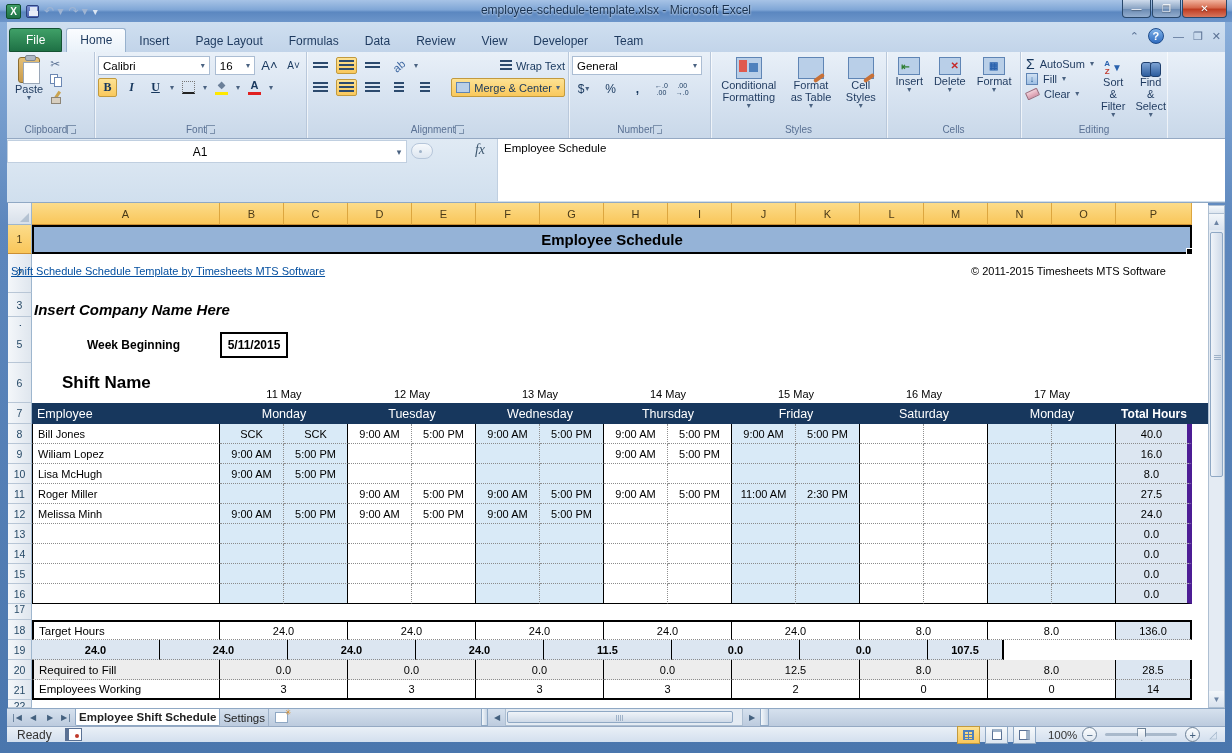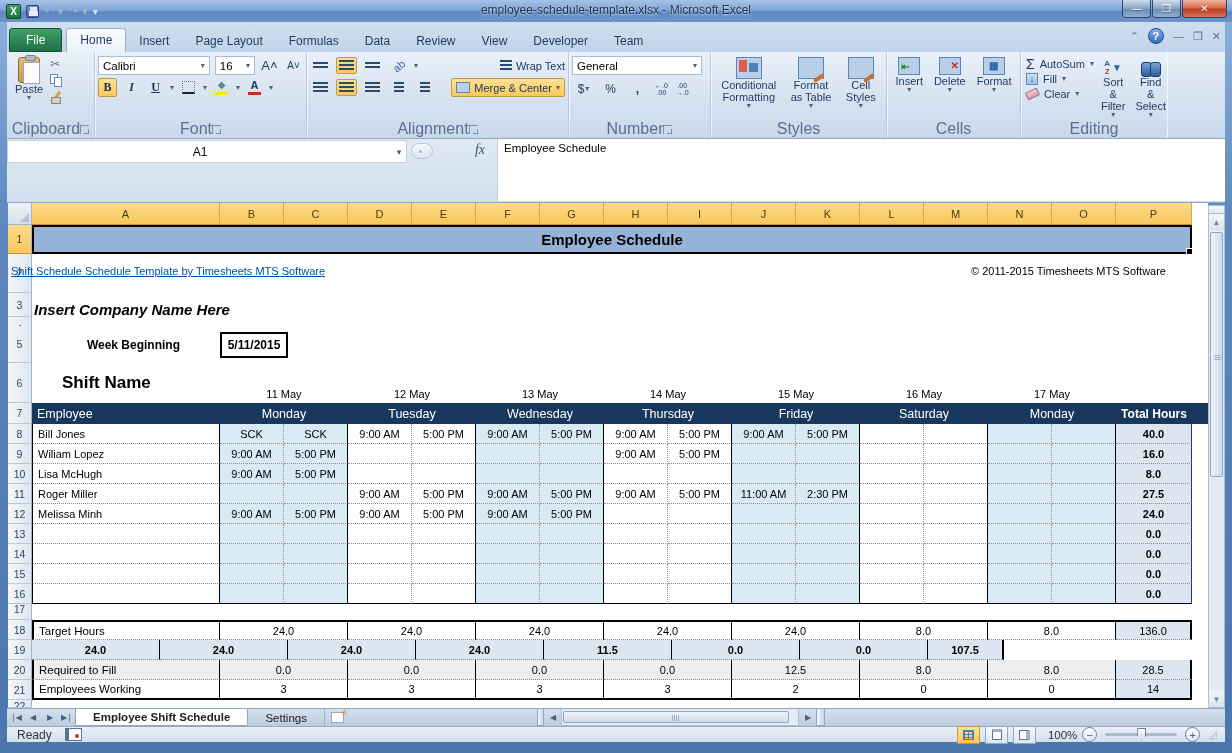--- a/index.html
+++ b/index.html
@@ -28,21 +28,21 @@
   .rtab{padding:0 13px;height:22px;line-height:22px;font-size:12px;color:#1e3a5f;border-radius:3px 3px 0 0;}
   .rtab.file{background:linear-gradient(#3fa067,#1e7145);color:#fff;border:1px solid #145233;height:24px;line-height:23px;padding:0 16px;margin-right:4px;}
   .rtab.active{background:linear-gradient(#fbfdff,#e9f1f9);border:1px solid #97b1cd;border-bottom:none;color:#1e3a5f;font-weight:normal;height:24px;line-height:23px;}
   .tabrow-right{position:absolute;right:4px;top:6px;display:flex;gap:9px;align-items:center;color:#5a7194;font-size:11px;}
   .helpq{width:16px;height:16px;border-radius:50%;background:linear-gradient(#7fb2e8,#2f6cc0);color:#fff;font-size:11px;font-weight:bold;display:flex;align-items:center;justify-content:center;border:1px solid #1e4c8c;}
   
   .ribbon{position:absolute;top:52px;left:7px;right:7px;height:87px;
     background:linear-gradient(#e9f0f8,#d6e2f0 55%,#c9d8e9);border-bottom:1px solid #95a9c3;display:flex;}
   .grp{display:flex;flex-direction:column;border-right:1px solid #b9c8db;box-shadow:1px 0 0 rgba(255,255,255,.65);padding:2px 3px 0 3px;}
   .grp-body{flex:1;display:flex;}
-  .grp-label{height:16px;font-size:16px;color:#5a7194;display:flex;align-items:center;justify-content:center;padding-bottom:2px;}
+  .grp-label{height:16px;font-size:10px;color:#5a7194;display:flex;align-items:center;justify-content:center;padding-bottom:2px;}
   .dlg{width:9px;height:9px;border-left:1px solid #7d92ad;border-top:1px solid #7d92ad;position:relative;}
   .dlg::after{content:"";position:absolute;right:0px;bottom:0px;width:4px;height:4px;border-right:1px solid #7d92ad;border-bottom:1px solid #7d92ad;}
   .bigbtn{display:flex;flex-direction:column;align-items:center;justify-content:flex-start;padding:3px 5px;font-size:11px;color:#1e395e;text-align:center;line-height:12px;}
   .dda{font-size:8px;color:#4a6281;line-height:6px;}
   .smallcol{display:flex;flex-direction:column;justify-content:flex-start;gap:4px;padding:4px 2px;}
   .srow{display:flex;align-items:center;gap:5px;}
   
   .clip{width:22px;height:26px;background:linear-gradient(#e4c078,#c99a4a);border:1px solid #8a6d33;border-radius:3px;position:relative;}
   .clip::before{content:"";position:absolute;left:4px;top:4px;width:15px;height:20px;background:#fff;border:1px solid #9aa7b8;}
   .clip::after{content:"";position:absolute;left:6px;top:-3px;width:9px;height:4px;background:#b0b8c4;border:1px solid #7d8794;border-radius:2px;}
@@ -121,41 +121,41 @@
   .shiftname{width:188px;display:flex;align-items:center;padding-left:30px;font-weight:bold;font-size:17px;}
   .datecell{width:128px;display:flex;align-items:flex-end;justify-content:center;font-size:11px;padding-bottom:3px;}
   .dayrow{background:#17375d;color:#fff;}
   .dayrow .c{color:#fff;font-size:12.5px;}
   .emph{font-weight:bold;}
   .ecell{justify-content:flex-start;padding-left:5px;}
   
   .nc{border-left:1px solid #000;border-right:1px solid #000;justify-content:flex-start;padding-left:5px;background:#fff;}
   .pm{border-right:1px dotted #909090;}
   .pe{border-right:1px solid #000;}
-  .te{border-right:1px solid #4c1d95;font-weight:bold;}
+  .te{border-right:5px solid #4c1d95;}
   .rb-dot .c{border-bottom:1px dotted #8c8c8c;}
   .rb-solid .c{border-bottom:1px solid #000;}
   
   .sumrow .c{border-bottom:1px dotted #8c8c8c;}
   .sumrow.last .c{border-bottom:2px solid #000;}
   .sumrow .sl{border-left:2px solid #000;border-right:1px solid #000;justify-content:flex-start;padding-left:5px;font-size:11.5px;}
   .sumrow .sv{border-right:1px solid #000;}
   .sumrow .st{border-right:2px solid #000;}
   .sumrow.first .c{border-top:2px solid #000;}
   
   .vscroll{position:absolute;left:1208px;top:205px;width:17px;height:503px;background:#e4ebf3;border:1px solid #aebfd2;display:flex;flex-direction:column;align-items:center;}
   .vsplit{width:15px;height:8px;background:linear-gradient(#f7fafc,#dde6f0);border-bottom:1px solid #aebfd2;}
   .sbtn{width:15px;height:16px;background:linear-gradient(#f2f6fa,#d8e2ee);color:#6c84a4;font-size:8px;display:flex;align-items:center;justify-content:center;}
   .vthumb{width:13px;height:245px;margin-top:2px;background:linear-gradient(90deg,#f0f4f9,#cfdae8);border:1px solid #8fa8c4;border-radius:2px;position:relative;}
   .vthumb::after{content:"";position:absolute;left:3px;top:120px;width:7px;height:1px;box-shadow:0 0 0 #888,0 2px 0 #9fb2c8,0 4px 0 #9fb2c8,0 6px 0 #9fb2c8;}
   .vscroll .down{margin-top:auto;}
   
   .tabbar{position:absolute;left:7px;right:7px;top:708px;height:18px;background:linear-gradient(#d6e1ee,#bccbde);border-top:1px solid #8fa8c4;display:flex;align-items:stretch;font-size:11.5px;}
   .navbtn{width:17px;display:flex;align-items:center;justify-content:center;color:#44617f;font-size:8px;letter-spacing:-1px;}
-  .stab{display:flex;align-items:center;padding:0 17px;color:#222;border-right:1px solid #9fb2c8;}
+  .stab{display:flex;align-items:center;padding:0 3px;color:#222;border-right:1px solid #9fb2c8;}
   .stab.active{background:#fff;font-weight:bold;border:1px solid #8fa8c4;border-top:none;border-radius:0 0 2px 2px;}
   .instab{width:26px;display:flex;align-items:center;justify-content:center;}
   .insicon{width:13px;height:11px;background:#fff;border:1px solid #8fa8c4;position:relative;}
   .insicon::after{content:"✳";position:absolute;right:-4px;top:-5px;font-size:8px;color:#d8881f;}
   .tsplit{width:7px;margin-left:186px;background:linear-gradient(90deg,#f4f8fb,#c6d4e4);border:1px solid #8fa8c4;border-top:none;}
   .htrack{width:238px;background:#e4ebf3;border:1px solid #aebfd2;border-top:none;display:flex;align-items:center;padding:1px;}
   .hthumb{width:226px;height:12px;background:linear-gradient(#f0f4f9,#cfdae8);border:1px solid #8fa8c4;border-radius:2px;position:relative;}
   .hthumb::after{content:"";position:absolute;top:3px;left:108px;width:1px;height:6px;box-shadow:0 0 0 #9fb2c8,2px 0 0 #9fb2c8,4px 0 0 #9fb2c8,6px 0 0 #9fb2c8;background:#9fb2c8;}
   .hend{width:9px;background:linear-gradient(90deg,#f4f8fb,#c6d4e4);border:1px solid #8fa8c4;border-top:none;}
   

